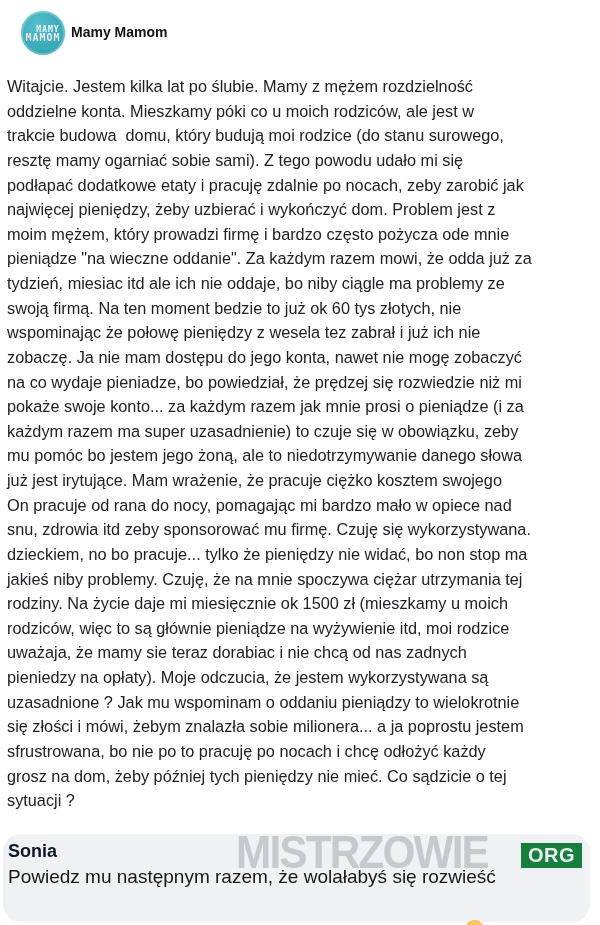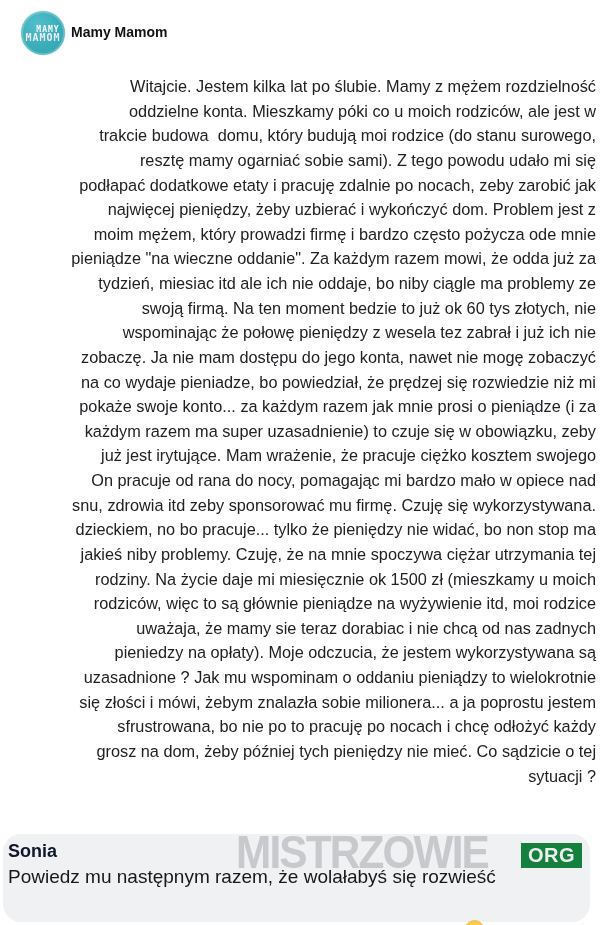--- a/index.html
+++ b/index.html
@@ -13,21 +13,21 @@
     box-shadow:inset 0 0 0 2px rgba(255,255,255,0.22), 0 0 0 1px rgba(0,0,0,0.05);
     display:flex;flex-direction:column;align-items:center;justify-content:center;cursor:pointer;}
   .av-l1{font-family:"DejaVu Sans Mono",monospace;font-weight:bold;font-size:8px;
     letter-spacing:1px;color:#ffffff;line-height:9px;padding-left:10px;}
   .av-l2{font-family:"DejaVu Sans Mono",monospace;font-weight:bold;font-size:10px;
     letter-spacing:1px;color:rgba(255,238,243,0.92);line-height:8px;}
   .hdr-name{position:absolute;left:71px;top:24px;font-size:14px;font-weight:bold;
     color:#121212;cursor:pointer;}
 
   
-  .post-text{position:absolute;left:7px;top:74px;width:589px;text-align:right;}
+  .post-text{position:absolute;left:7px;top:74px;width:589px;}
   .post-line{font-size:16.3px;line-height:24.62px;color:#202125;white-space:pre;}
 
   
   .comment-bubble{position:absolute;left:3px;top:834px;width:587px;height:88px;
     background:#eff1f3;border-radius:18px;}
 
   
   .watermark{position:absolute;left:236px;top:835px;height:38px;}
   .wm-text{position:absolute;left:0;top:-6px;font-size:46px;font-weight:bold;
     letter-spacing:-2px;color:#c7c9cc;line-height:46px;
@@ -62,20 +62,21 @@
       <div class="post-line">najwięcej pieniędzy, żeby uzbierać i wykończyć dom. Problem jest z</div>
       <div class="post-line">moim mężem, który prowadzi firmę i bardzo często pożycza ode mnie</div>
       <div class="post-line">pieniądze "na wieczne oddanie". Za każdym razem mowi, że odda już za</div>
       <div class="post-line">tydzień, miesiac itd ale ich nie oddaje, bo niby ciągle ma problemy ze</div>
       <div class="post-line">swoją firmą. Na ten moment bedzie to już ok 60 tys złotych, nie</div>
       <div class="post-line">wspominając że połowę pieniędzy z wesela tez zabrał i już ich nie</div>
       <div class="post-line">zobaczę. Ja nie mam dostępu do jego konta, nawet nie mogę zobaczyć</div>
       <div class="post-line">na co wydaje pieniadze, bo powiedział, że prędzej się rozwiedzie niż mi</div>
       <div class="post-line">pokaże swoje konto... za każdym razem jak mnie prosi o pieniądze (i za</div>
       <div class="post-line">każdym razem ma super uzasadnienie) to czuje się w obowiązku, zeby</div>
+      <div class="post-line">mu pomóc bo jestem jego żoną, ale to niedotrzymywanie danego słowa</div>
       <div class="post-line">już jest irytujące. Mam wrażenie, że pracuje ciężko kosztem swojego</div>
       <div class="post-line">On pracuje od rana do nocy, pomagając mi bardzo mało w opiece nad</div>
       <div class="post-line">snu, zdrowia itd zeby sponsorować mu firmę. Czuję się wykorzystywana.</div>
       <div class="post-line">dzieckiem, no bo pracuje... tylko że pieniędzy nie widać, bo non stop ma</div>
       <div class="post-line">jakieś niby problemy. Czuję, że na mnie spoczywa ciężar utrzymania tej</div>
       <div class="post-line">rodziny. Na życie daje mi miesięcznie ok 1500 zł (mieszkamy u moich</div>
       <div class="post-line">rodziców, więc to są głównie pieniądze na wyżywienie itd, moi rodzice</div>
       <div class="post-line">uważaja, że mamy sie teraz dorabiac i nie chcą od nas zadnych</div>
       <div class="post-line">pieniedzy na opłaty). Moje odczucia, że jestem wykorzystywana są</div>
       <div class="post-line">uzasadnione ? Jak mu wspominam o oddaniu pieniądzy to wielokrotnie</div>

